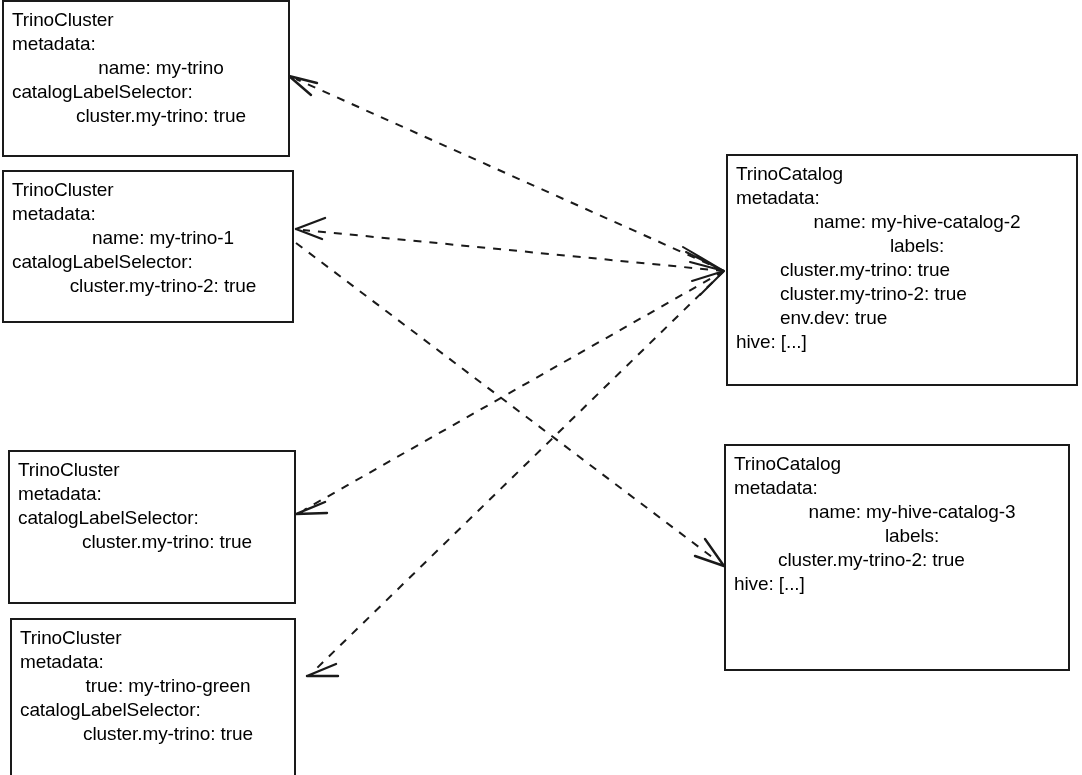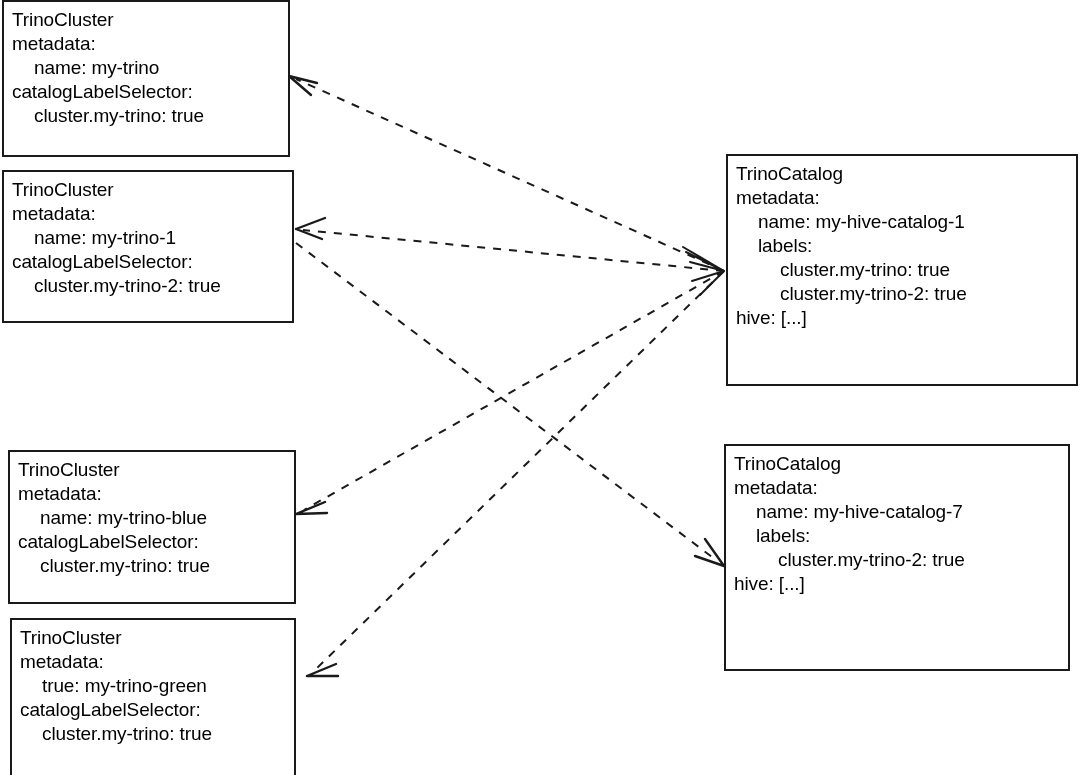--- a/index.html
+++ b/index.html
@@ -37,21 +37,21 @@
     overflow: hidden;
   }
   .yaml-line {
     font-size: 19px;
     line-height: 24px;
     color: #000000;
     white-space: pre;
     letter-spacing: -0.1px;
   }
   .ind-0 { padding-left: 0px; }
-  .ind-1 { padding-left: 22px; }
+  .ind-1 { padding-left: 22px; text-align: center; }
   .ind-2 { padding-left: 44px; }
 </style>
 </head>
 <body>
 
 <div id="canvas">
 
   <svg class="edges" width="1082" height="775" viewBox="0 0 1082 775">
 
     <g>
@@ -97,45 +97,45 @@
     <div class="yaml-line ind-0">TrinoCluster</div>
     <div class="yaml-line ind-0">metadata:</div>
     <div class="yaml-line ind-1">name: my-trino-1</div>
     <div class="yaml-line ind-0">catalogLabelSelector:</div>
     <div class="yaml-line ind-1">cluster.my-trino-2: true</div>
   </div>
 
   <div class="node" style="left:8px; top:450px; width:288px; height:154px;">
     <div class="yaml-line ind-0">TrinoCluster</div>
     <div class="yaml-line ind-0">metadata:</div>
-    <div class="yaml-line ind-1">name: my-trino-blue</div>
     <div class="yaml-line ind-0">catalogLabelSelector:</div>
     <div class="yaml-line ind-1">cluster.my-trino: true</div>
   </div>
 
   <div class="node" style="left:10px; top:618px; width:286px; height:160px;">
     <div class="yaml-line ind-0">TrinoCluster</div>
     <div class="yaml-line ind-0">metadata:</div>
     <div class="yaml-line ind-1">true: my-trino-green</div>
     <div class="yaml-line ind-0">catalogLabelSelector:</div>
     <div class="yaml-line ind-1">cluster.my-trino: true</div>
   </div>
 
   <div class="node" style="left:726px; top:154px; width:352px; height:232px;">
     <div class="yaml-line ind-0">TrinoCatalog</div>
     <div class="yaml-line ind-0">metadata:</div>
-    <div class="yaml-line ind-1">name: my-hive-catalog-1</div>
+    <div class="yaml-line ind-1">name: my-hive-catalog-2</div>
     <div class="yaml-line ind-1">labels:</div>
     <div class="yaml-line ind-2">cluster.my-trino: true</div>
     <div class="yaml-line ind-2">cluster.my-trino-2: true</div>
+    <div class="yaml-line ind-2">env.dev: true</div>
     <div class="yaml-line ind-0">hive: [...]</div>
   </div>
 
   <div class="node" style="left:724px; top:444px; width:346px; height:227px;">
     <div class="yaml-line ind-0">TrinoCatalog</div>
     <div class="yaml-line ind-0">metadata:</div>
-    <div class="yaml-line ind-1">name: my-hive-catalog-7</div>
+    <div class="yaml-line ind-1">name: my-hive-catalog-3</div>
     <div class="yaml-line ind-1">labels:</div>
     <div class="yaml-line ind-2">cluster.my-trino-2: true</div>
     <div class="yaml-line ind-0">hive: [...]</div>
   </div>
 
 </div>
 
 </body></html>

